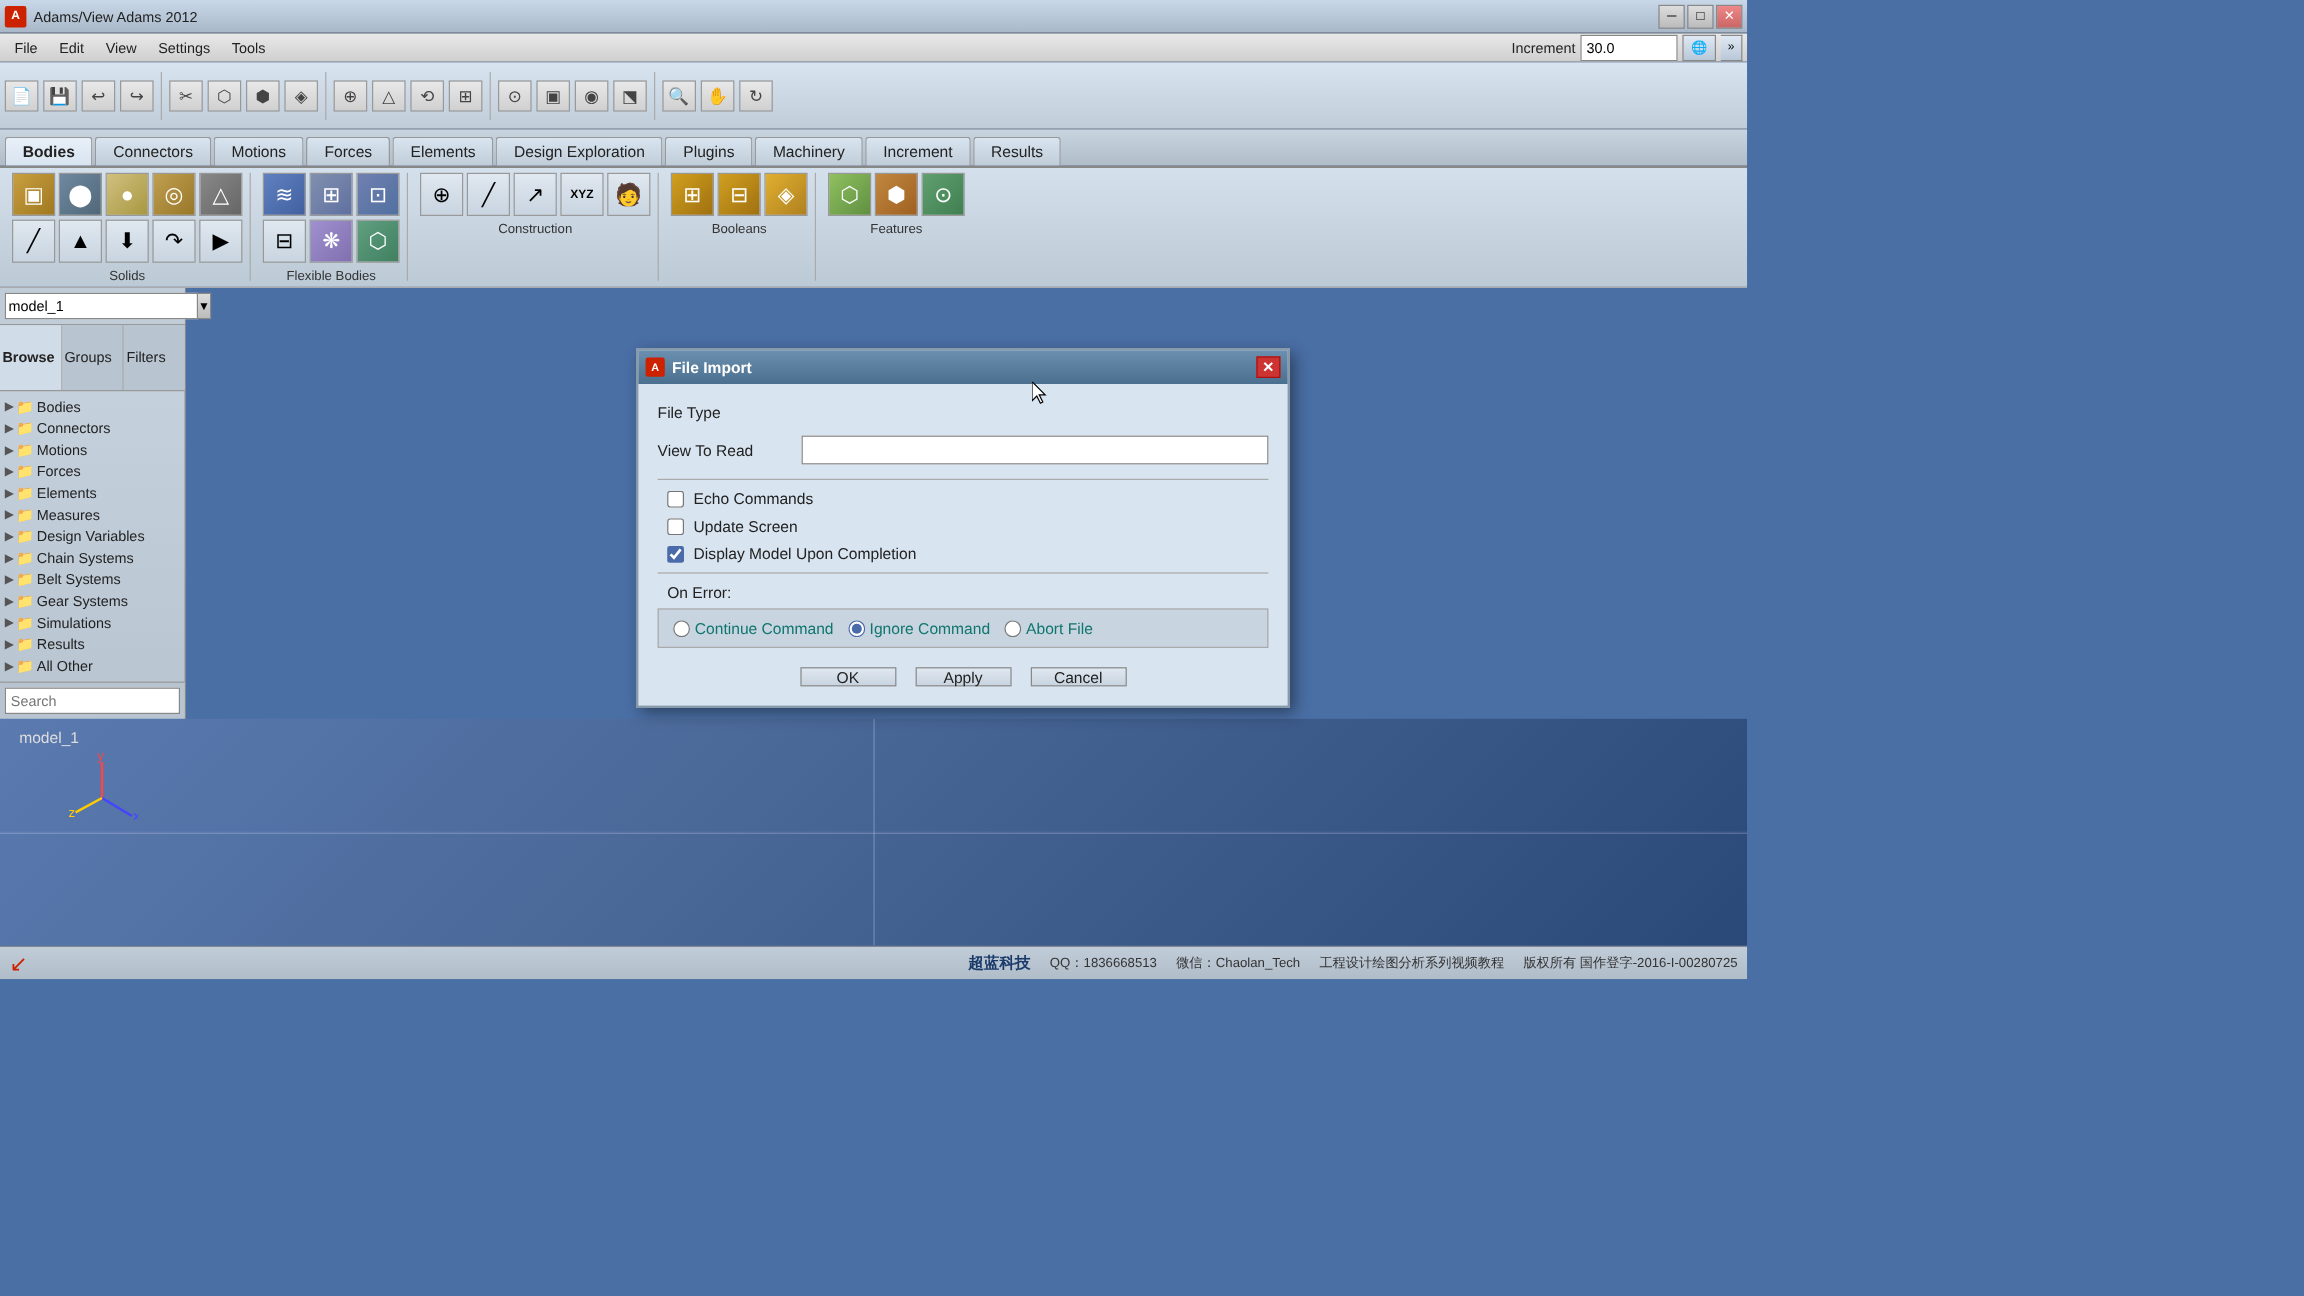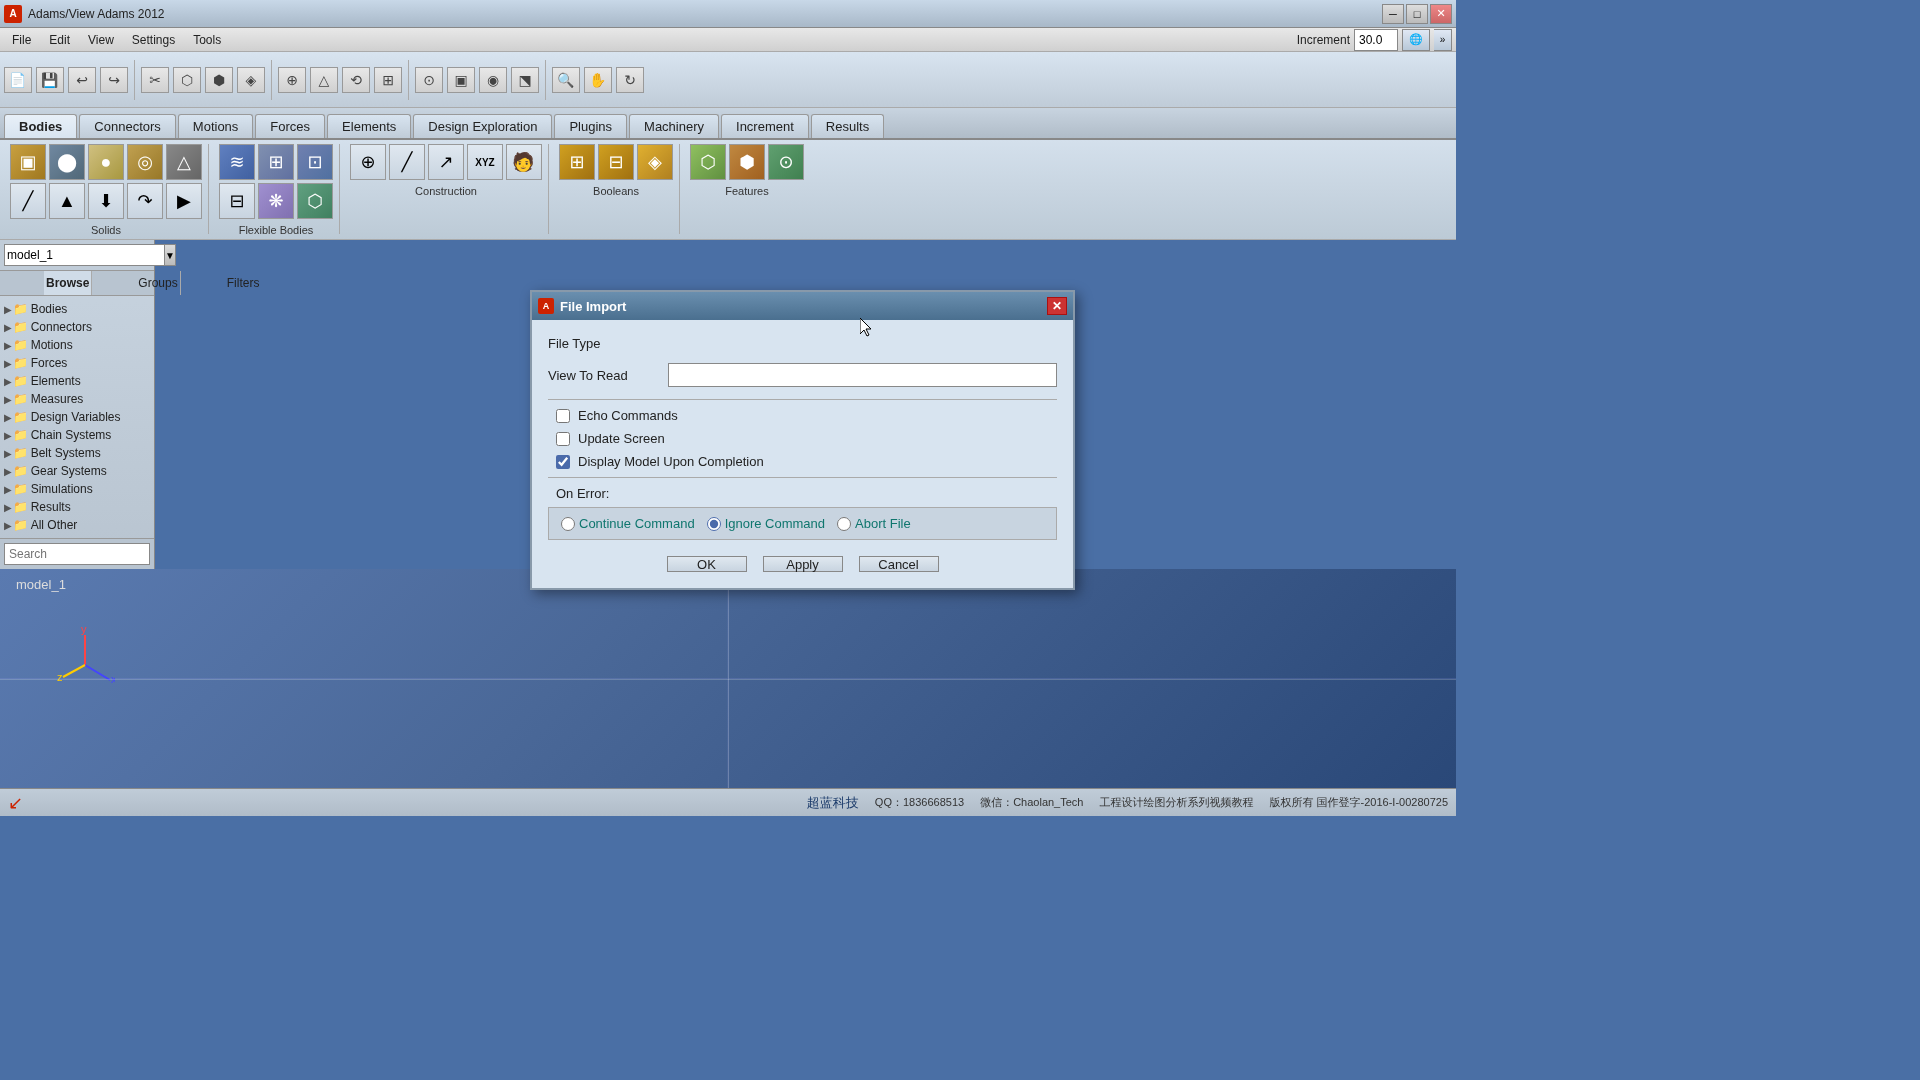--- a/index.html
+++ b/index.html
@@ -105,21 +105,21 @@
       display: flex;
       align-items: center;
       gap: 4px;
       margin-left: 8px;
     }
     .increment-label {
       font-size: 12px;
       color: #222;
     }
     .increment-input {
-      width: 44px;
+      width: 81px;
       height: 22px;
       border: 1px solid #888;
       background: white;
       font-size: 12px;
       padding: 0 4px;
     }
 
     
     #tab-bar {
       background: linear-gradient(to bottom, #c8d4e0, #b0bcc8);
@@ -227,26 +227,25 @@
       font-size: 10px;
     }
     #browse-tabs {
       display: flex;
       background: #b8c4d0;
       border-bottom: 1px solid #999;
     }
     .browse-tab {
       flex: 1;
       text-align: left;
-      padding: 5px 2px;
+      padding: 20px 2px;
       font-size: 12px;
       cursor: pointer;
       color: #222;
       border-right: 1px solid #aaa;
-      margin-left: 44px;
     }
     .browse-tab:last-child { border-right: none; }
     .browse-tab.active {
       background: #d0dce8;
       font-weight: bold;
     }
     #tree-view {
       flex: 1;
       overflow-y: auto;
       padding: 4px 0;
@@ -308,21 +307,21 @@
       justify-content: flex-end;
     }
     .status-watermark {
       display: flex;
       align-items: center;
       gap: 16px;
       font-size: 11px;
     }
     .watermark-blue {
       color: #1a3a6a;
-      font-weight: normal;
+      font-weight: bold;
       font-size: 13px;
       margin-left: 48px;
     }
     .watermark-text {
       color: #333;
       font-size: 11px;
     }
 
     
     #dialog-overlay {

